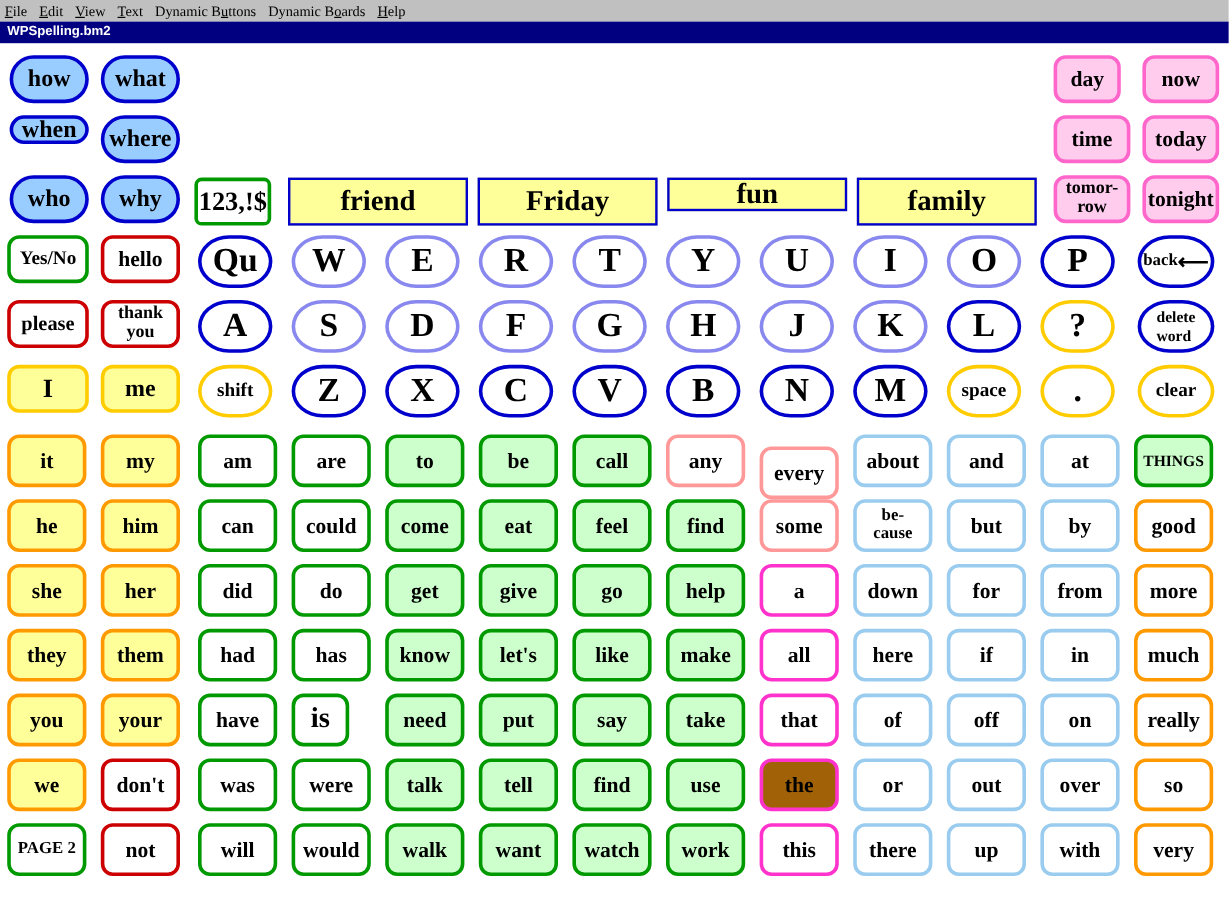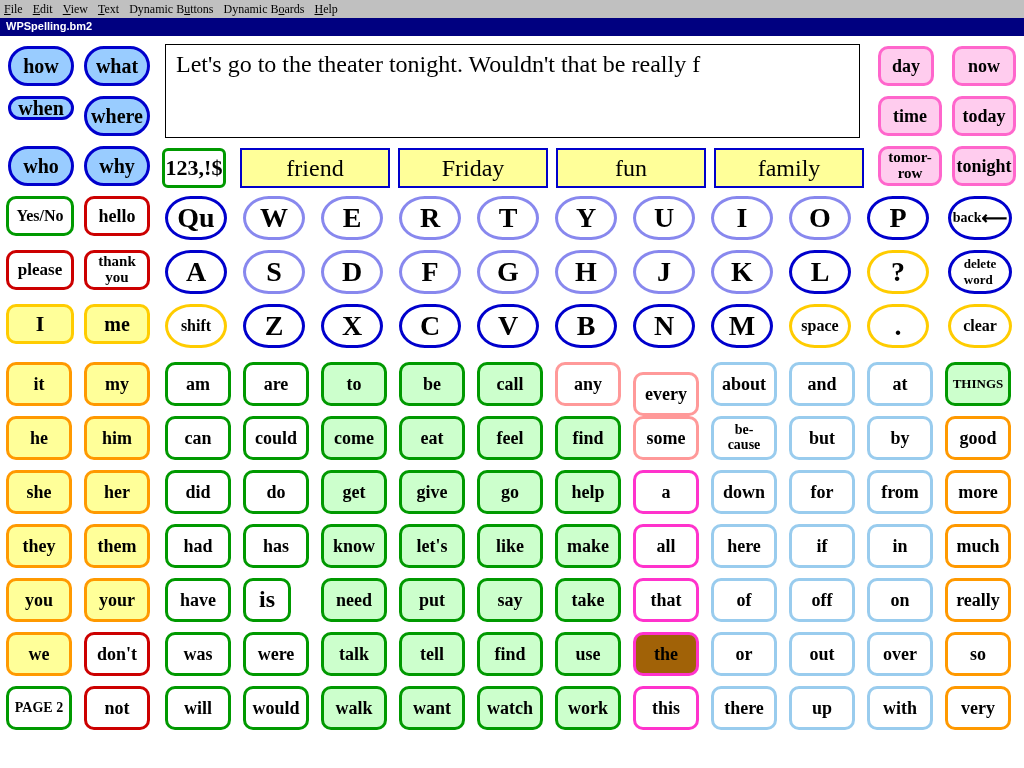--- a/index.html
+++ b/index.html
@@ -5,41 +5,40 @@
   * { box-sizing: border-box; margin: 0; padding: 0; font-family: "Times New Roman", serif; }
   body { width: 1024px; height: 768px; background: #fff; overflow: hidden; }
   .menubar { background: #c0c0c0; height: 18px; font-size: 12px; display: flex; align-items: center; padding: 0 4px; gap: 10px; font-family: Arial, sans-serif; }
   .menubar span u { text-decoration: underline; }
   .titlebar { background: #000080; color: #fff; height: 18px; font-size: 11px; font-weight: bold; padding: 2px 6px; font-family: Arial, sans-serif; }
   .stage { position: relative; width: 1024px; height: 732px; }
   .btn { position: absolute; display: flex; align-items: center; justify-content: center; font-weight: bold; text-align: center; line-height: 1.05; cursor: pointer; user-select: none; }
   .pill { border-radius: 24px; }
   .rrect { border-radius: 10px; }
   .out { position: absolute; background: #fff; border: 1px solid #000; font-size: 24px; padding: 6px 10px; }
-  .pred { position: absolute; background: #ffff99; border: 2px solid #0000cc; font-size: 24px; display:flex; align-items:center; justify-content:center; }
+  .pred { position: absolute; background: #ffff99; border: 2px solid #0000cc; font-size: 24px; display:flex; align-items:center; justify-content:center;font-weight:bold; }
   .sym { position: absolute; background:#fff; border:3px solid #009900; font-size:22px; font-weight:bold; display:flex;align-items:center;justify-content:center; border-radius:6px;}
   .key { position:absolute; background:#fff; border:3px solid #0000cc; border-radius:50%/60%; font-size:28px; font-weight:bold; display:flex;align-items:center;justify-content:center;}
   .keylite { border-color:#8888ee; }
 </style>
 </head>
 <body>
 
 <div class="menubar">
   <span><u>F</u>ile</span>
   <span><u>E</u>dit</span>
   <span><u>V</u>iew</span>
   <span><u>T</u>ext</span>
   <span>Dynamic B<u>u</u>ttons</span>
   <span>Dynamic B<u>o</u>ards</span>
   <span><u>H</u>elp</span>
 </div>
 <div class="titlebar">WPSpelling.bm2</div>
 
 <div class="stage" id="stage">
-    <div class="out" style="left: 165px; top: 8px; width: 695px; height: 94px; font-weight: normal; white-space: pre-line;">Let's go to the theater tonight.  Wouldn't that be really f</div>
     <div class="btn pill" style="left: 8px; top: 10px; width: 66px; height: 40px; background: rgb(153, 204, 255); border: 3px solid rgb(0, 0, 204); font-size: 20px; white-space: pre-line;">how</div>
     <div class="btn pill" style="left: 84px; top: 10px; width: 66px; height: 40px; background: rgb(153, 204, 255); border: 3px solid rgb(0, 0, 204); font-size: 20px; white-space: pre-line;">what</div>
     <div class="btn pill" style="left: 8px; top: 60px; width: 66px; height: 24px; background: rgb(153, 204, 255); border: 3px solid rgb(0, 0, 204); font-size: 20px; white-space: pre-line;">when</div>
     <div class="btn pill" style="left: 84px; top: 60px; width: 66px; height: 40px; background: rgb(153, 204, 255); border: 3px solid rgb(0, 0, 204); font-size: 20px; white-space: pre-line;">where</div>
     <div class="btn pill" style="left: 8px; top: 110px; width: 66px; height: 40px; background: rgb(153, 204, 255); border: 3px solid rgb(0, 0, 204); font-size: 20px; white-space: pre-line;">who</div>
     <div class="btn pill" style="left: 84px; top: 110px; width: 66px; height: 40px; background: rgb(153, 204, 255); border: 3px solid rgb(0, 0, 204); font-size: 20px; white-space: pre-line;">why</div>
     <div class="btn rrect" style="left: 878px; top: 10px; width: 56px; height: 40px; background: rgb(255, 204, 238); border: 3px solid rgb(255, 102, 204); font-size: 18px; white-space: pre-line; text-align: center;">day</div>
     <div class="btn rrect" style="left: 952px; top: 10px; width: 64px; height: 40px; background: rgb(255, 204, 238); border: 3px solid rgb(255, 102, 204); font-size: 18px; white-space: pre-line;">now</div>
     <div class="btn rrect" style="left: 878px; top: 60px; width: 64px; height: 40px; background: rgb(255, 204, 238); border: 3px solid rgb(255, 102, 204); font-size: 18px; white-space: pre-line;">time</div>
     <div class="btn rrect" style="left: 952px; top: 60px; width: 64px; height: 40px; background: rgb(255, 204, 238); border: 3px solid rgb(255, 102, 204); font-size: 18px; white-space: pre-line;">today</div>
@@ -49,21 +48,21 @@
     <div class="btn rrect" style="left: 6px; top: 160px; width: 68px; height: 40px; background: rgb(255, 255, 255); border: 3px solid rgb(0, 153, 0); font-size: 16px; white-space: pre-line;">Yes/No</div>
     <div class="btn rrect" style="left: 84px; top: 160px; width: 66px; height: 40px; background: rgb(255, 255, 255); border: 3px solid rgb(204, 0, 0); font-size: 18px; white-space: pre-line;">hello</div>
     <div class="btn rrect" style="left: 6px; top: 214px; width: 68px; height: 40px; background: rgb(255, 255, 255); border: 3px solid rgb(204, 0, 0); font-size: 17px; white-space: pre-line;">please</div>
     <div class="btn rrect" style="left: 84px; top: 214px; width: 66px; height: 40px; background: rgb(255, 255, 255); border: 3px solid rgb(204, 0, 0); font-size: 15px; white-space: pre-line;">thank
 you</div>
     <div class="btn rrect" style="left: 6px; top: 268px; width: 68px; height: 40px; background: rgb(255, 255, 153); border: 3px solid rgb(255, 204, 0); font-size: 22px; font-family: serif; white-space: pre-line;">I</div>
     <div class="btn rrect" style="left: 84px; top: 268px; width: 66px; height: 40px; background: rgb(255, 255, 153); border: 3px solid rgb(255, 204, 0); font-size: 20px; white-space: pre-line;">me</div>
     <div class="sym" style="left: 162px; top: 112px; width: 64px; height: 40px; white-space: pre-line;">123,!$</div>
     <div class="pred" style="left: 240px; top: 112px; width: 150px; height: 40px; white-space: pre-line;">friend</div>
     <div class="pred" style="left: 398px; top: 112px; width: 150px; height: 40px; white-space: pre-line;">Friday</div>
-    <div class="pred" style="left: 556px; top: 112px; width: 150px; height: 40px; white-space: pre-line;">fun</div>
+    <div class="pred" style="left: 556px; top: 112px; width: 150px; height: 28px; white-space: pre-line;">fun</div>
     <div class="pred" style="left: 714px; top: 112px; width: 150px; height: 40px; white-space: pre-line;">family</div>
     <div class="key" style="left: 165px; top: 160px; width: 62px; height: 44px; white-space: pre-line;">Qu</div>
     <div class="key keylite" style="left: 243px; top: 160px; width: 62px; height: 44px; white-space: pre-line;">W</div>
     <div class="key keylite" style="left: 321px; top: 160px; width: 62px; height: 44px; white-space: pre-line;">E</div>
     <div class="key keylite" style="left: 399px; top: 160px; width: 62px; height: 44px; white-space: pre-line;">R</div>
     <div class="key keylite" style="left: 477px; top: 160px; width: 62px; height: 44px; white-space: pre-line;">T</div>
     <div class="key keylite" style="left: 555px; top: 160px; width: 62px; height: 44px; white-space: pre-line;">Y</div>
     <div class="key keylite" style="left: 633px; top: 160px; width: 62px; height: 44px; white-space: pre-line;">U</div>
     <div class="key keylite" style="left: 711px; top: 160px; width: 62px; height: 44px; white-space: pre-line;">I</div>
     <div class="key keylite" style="left: 789px; top: 160px; width: 62px; height: 44px; white-space: pre-line;">O</div>

